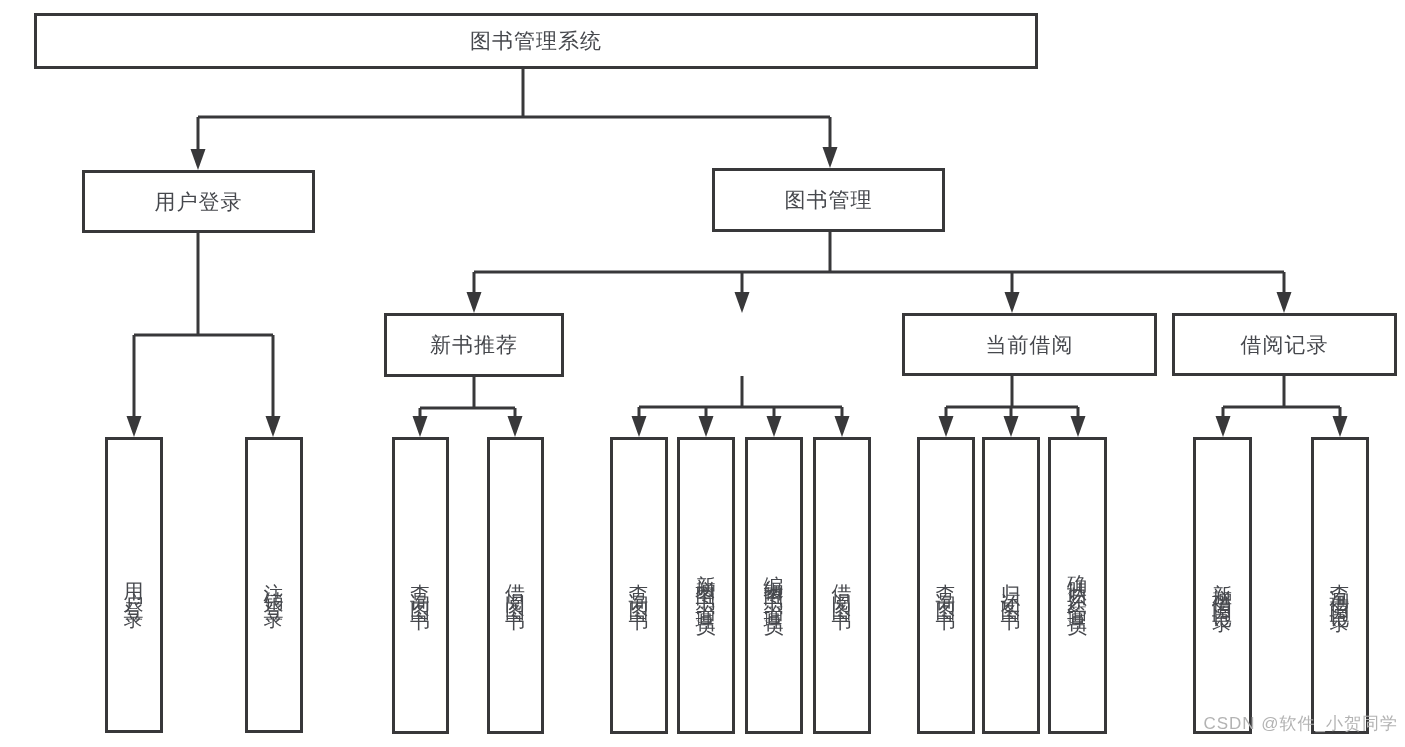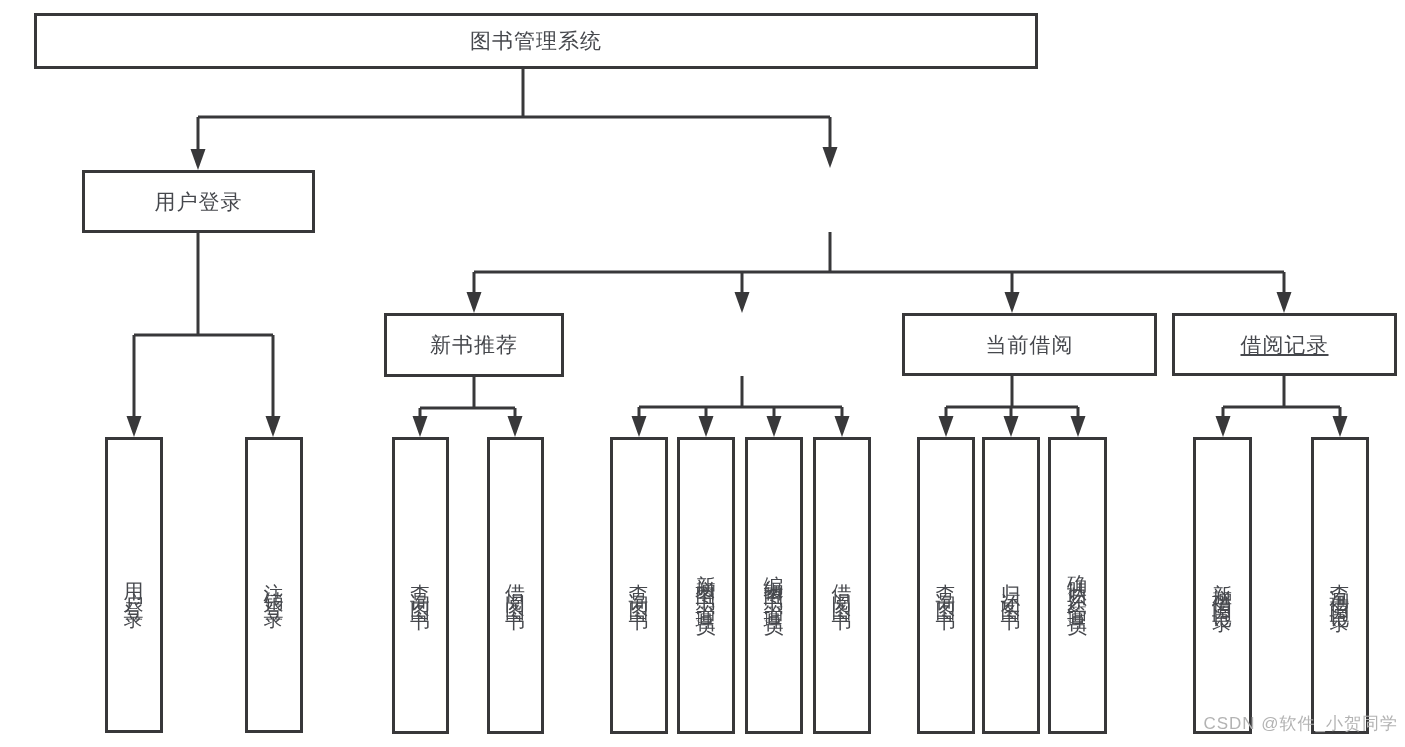--- a/index.html
+++ b/index.html
@@ -117,24 +117,25 @@
     <path d="M1223 407 H1340"></path>
     <path d="M1223 407 V421"></path>
     <polygon points="1215.5,416 1230.5,416 1223,437"></polygon>
     <path d="M1340 407 V421"></path>
     <polygon points="1332.5,416 1347.5,416 1340,437"></polygon>
   </svg>
 
   <div class="node" style="left:34px;top:13px;width:1004px;height:56px;">图书管理系统</div>
 
   <div class="node" style="left:82px;top:170px;width:233px;height:63px;">用户登录</div>
+  <div class="node" style="left:712px;top:168px;width:233px;height:64px;">图书管理</div>
 
   <div class="node" style="left:362px;top:313px;width:180px;height:64px;margin-left:22px;">新书推荐</div>
   <div class="node" style="left:902px;top:313px;width:255px;height:63px;">当前借阅</div>
-  <div class="node" style="left:1172px;top:313px;width:225px;height:63px;text-decoration:underline;">借阅记录</div>
+  <div class="node" style="left:1172px;top:313px;width:225px;height:63px;">借阅记录</div>
 
   <div class="leaf" style="left:105px;top:437px;width:58px;height:296px;">
     <span>用户登录</span>
   </div>
   <div class="leaf" style="left:245px;top:437px;width:58px;height:296px;">
     <span>注销登录</span>
   </div>
 
   <div class="leaf" style="left:392px;top:437px;width:57px;height:297px;">
     <span>查询图书</span>

